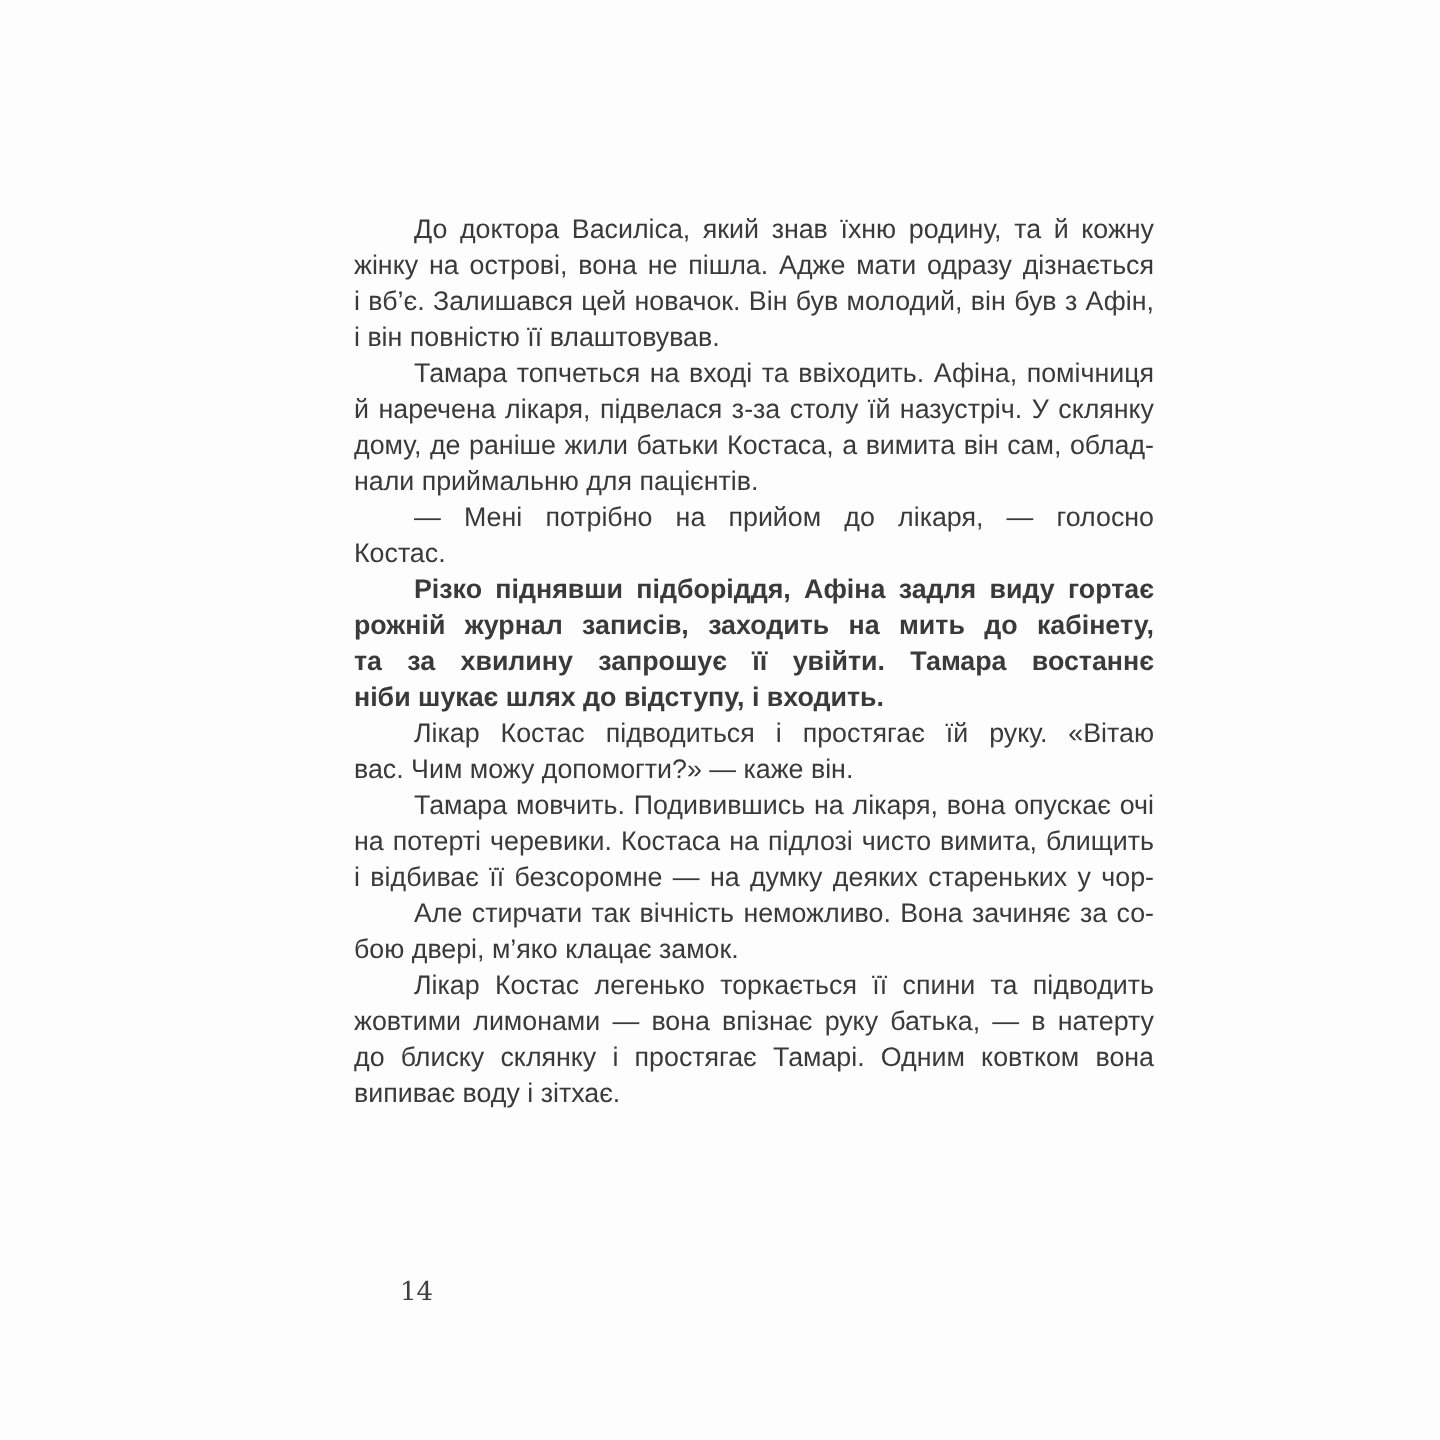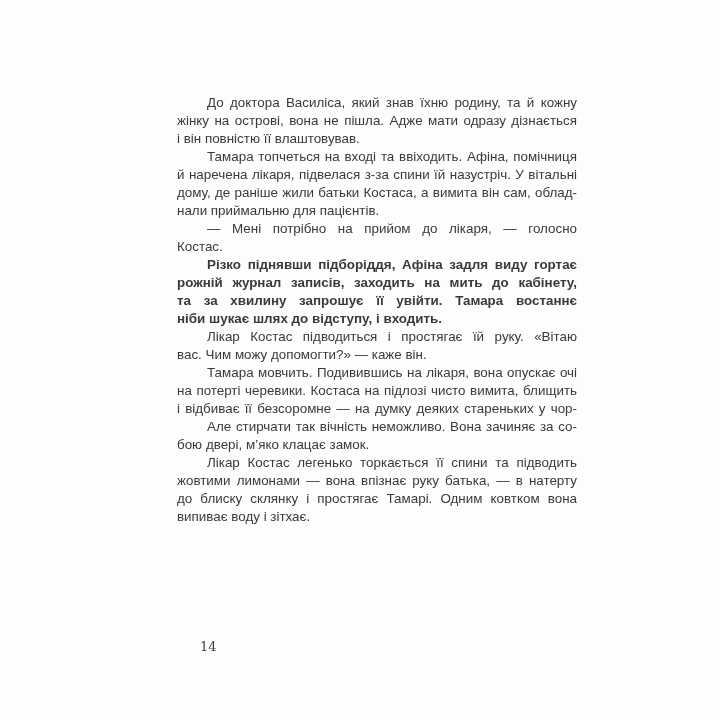--- a/index.html
+++ b/index.html
@@ -10,21 +10,21 @@
     position: relative;
     width: 720px;
     height: 720px;
     background: #fdfdfd;
     overflow: hidden;
     font-family: "Liberation Sans", "DejaVu Sans", sans-serif;
   }
   .text-block {
     position: absolute;
     left: 177px;
-    top: 94px;
+    top: 106px;
     width: 400px;
     color: #3a3a3a;
     font-size: 13.4px;
     line-height: 18px;
   }
   .para {
     margin: 0;
     padding: 0;
   }
   .para.gap {
@@ -55,25 +55,26 @@
   }
 </style>
 </head>
 <body>
 
 <div class="screen">
   <div class="text-block">
       <div class="para">
         <div class="line first">До доктора Василіса, який знав їхню родину, та й кожну</div>
         <div class="line">жінку на острові, вона не пішла. Адже мати одразу дізнається</div>
+        <div class="line">і вб’є. Залишався цей новачок. Він був молодий, він був з Афін,</div>
         <div class="line last">і він повністю її влаштовував.</div>
       </div>
       <div class="para">
         <div class="line first">Тамара топчеться на вході та ввіходить. Афіна, помічниця</div>
-        <div class="line">й наречена лікаря, підвелася з-за спини їй назустріч. У вітальні</div>
+        <div class="line">й наречена лікаря, підвелася з-за столу їй назустріч. У склянку</div>
         <div class="line">дому, де раніше жили батьки Костаса, а вимита він сам, облад-</div>
         <div class="line last">нали приймальню для пацієнтів.</div>
       </div>
       <div class="para">
         <div class="line first">— Мені потрібно на прийом до лікаря, — голосно промовляє</div>
         <div class="line last">Костас.</div>
       </div>
       <div class="para gap">
         <div class="line first">Різко піднявши підборіддя, Афіна задля виду гортає по-</div>
         <div class="line">рожній журнал записів, заходить на мить до кабінету, виходить</div>

